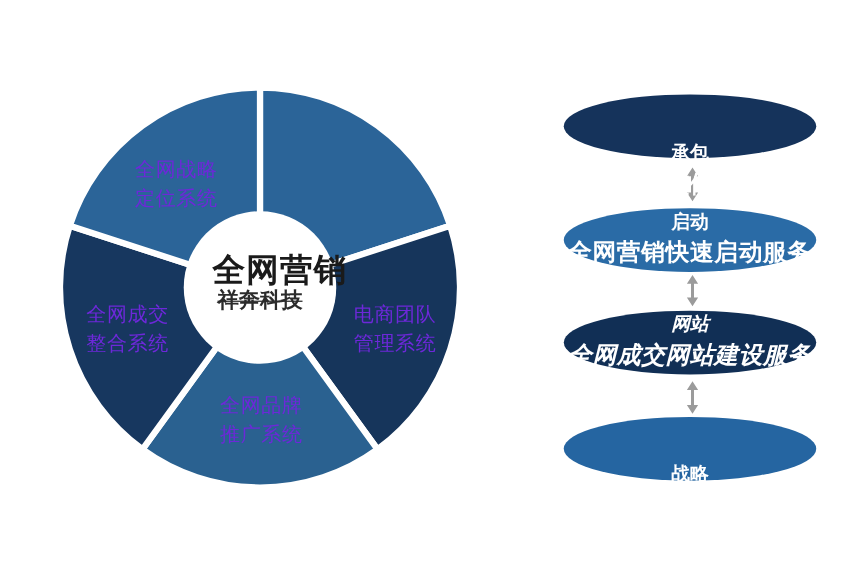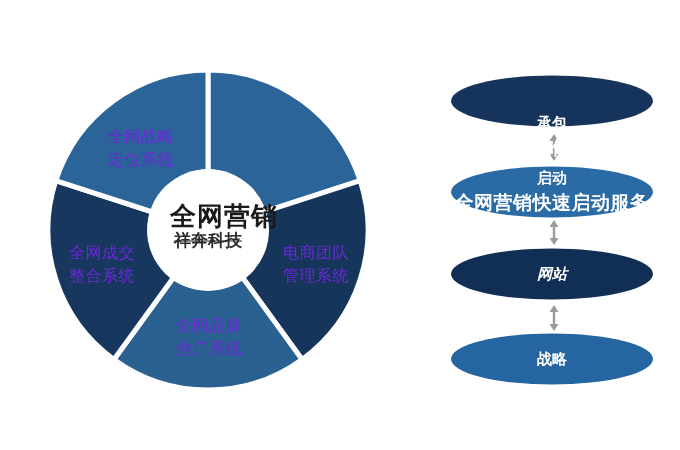--- a/index.html
+++ b/index.html
@@ -53,21 +53,21 @@
   .flow-node {
     color: #ffffff;
     white-space: nowrap;
     line-height: 1.45;
   }
   .flow-node .t1 { display: block; font-size: 15px; font-weight: bold; }
   .flow-node .t2 { display: block; font-size: 19px; font-weight: bold; letter-spacing: 0.5px; }
   .node-1 { left: 552px; top: 101px; margin-top: 36px; }
   .node-2 { left: 552px; top: 192px; }
   .node-3 { left: 552px; top: 274px; font-style: italic; }
-  .node-4 { left: 552px; top: 359px; }
+  .node-4 { left: 552px; top: 380px; }
 </style>
 </head>
 <body>
 
 <div class="canvas">
 
   <svg class="diagram-svg" width="680" height="450" viewBox="0 0 680 450">
 
     <g>
       <path class="wedge" d="M208 230 L208 70 A160 160 0 0 1 360.17 180.56 Z" fill="#2B6498"></path>
@@ -107,18 +107,19 @@
   <div class="overlay flow-node node-1">
     <span class="t1">承包</span>
     <span class="t2">《 全网营销整体承包服务 》</span>
   </div>
   <div class="overlay flow-node node-2">
     <span class="t1">启动</span>
     <span class="t2">《 全网营销快速启动服务 》</span>
   </div>
   <div class="overlay flow-node node-3">
     <span class="t1">网站</span>
+    <span class="t2">《 全网成交网站建设服务 》</span>
   </div>
   <div class="overlay flow-node node-4">
     <span class="t1">战略</span>
   </div>
 
 </div>
 
 </body></html>

